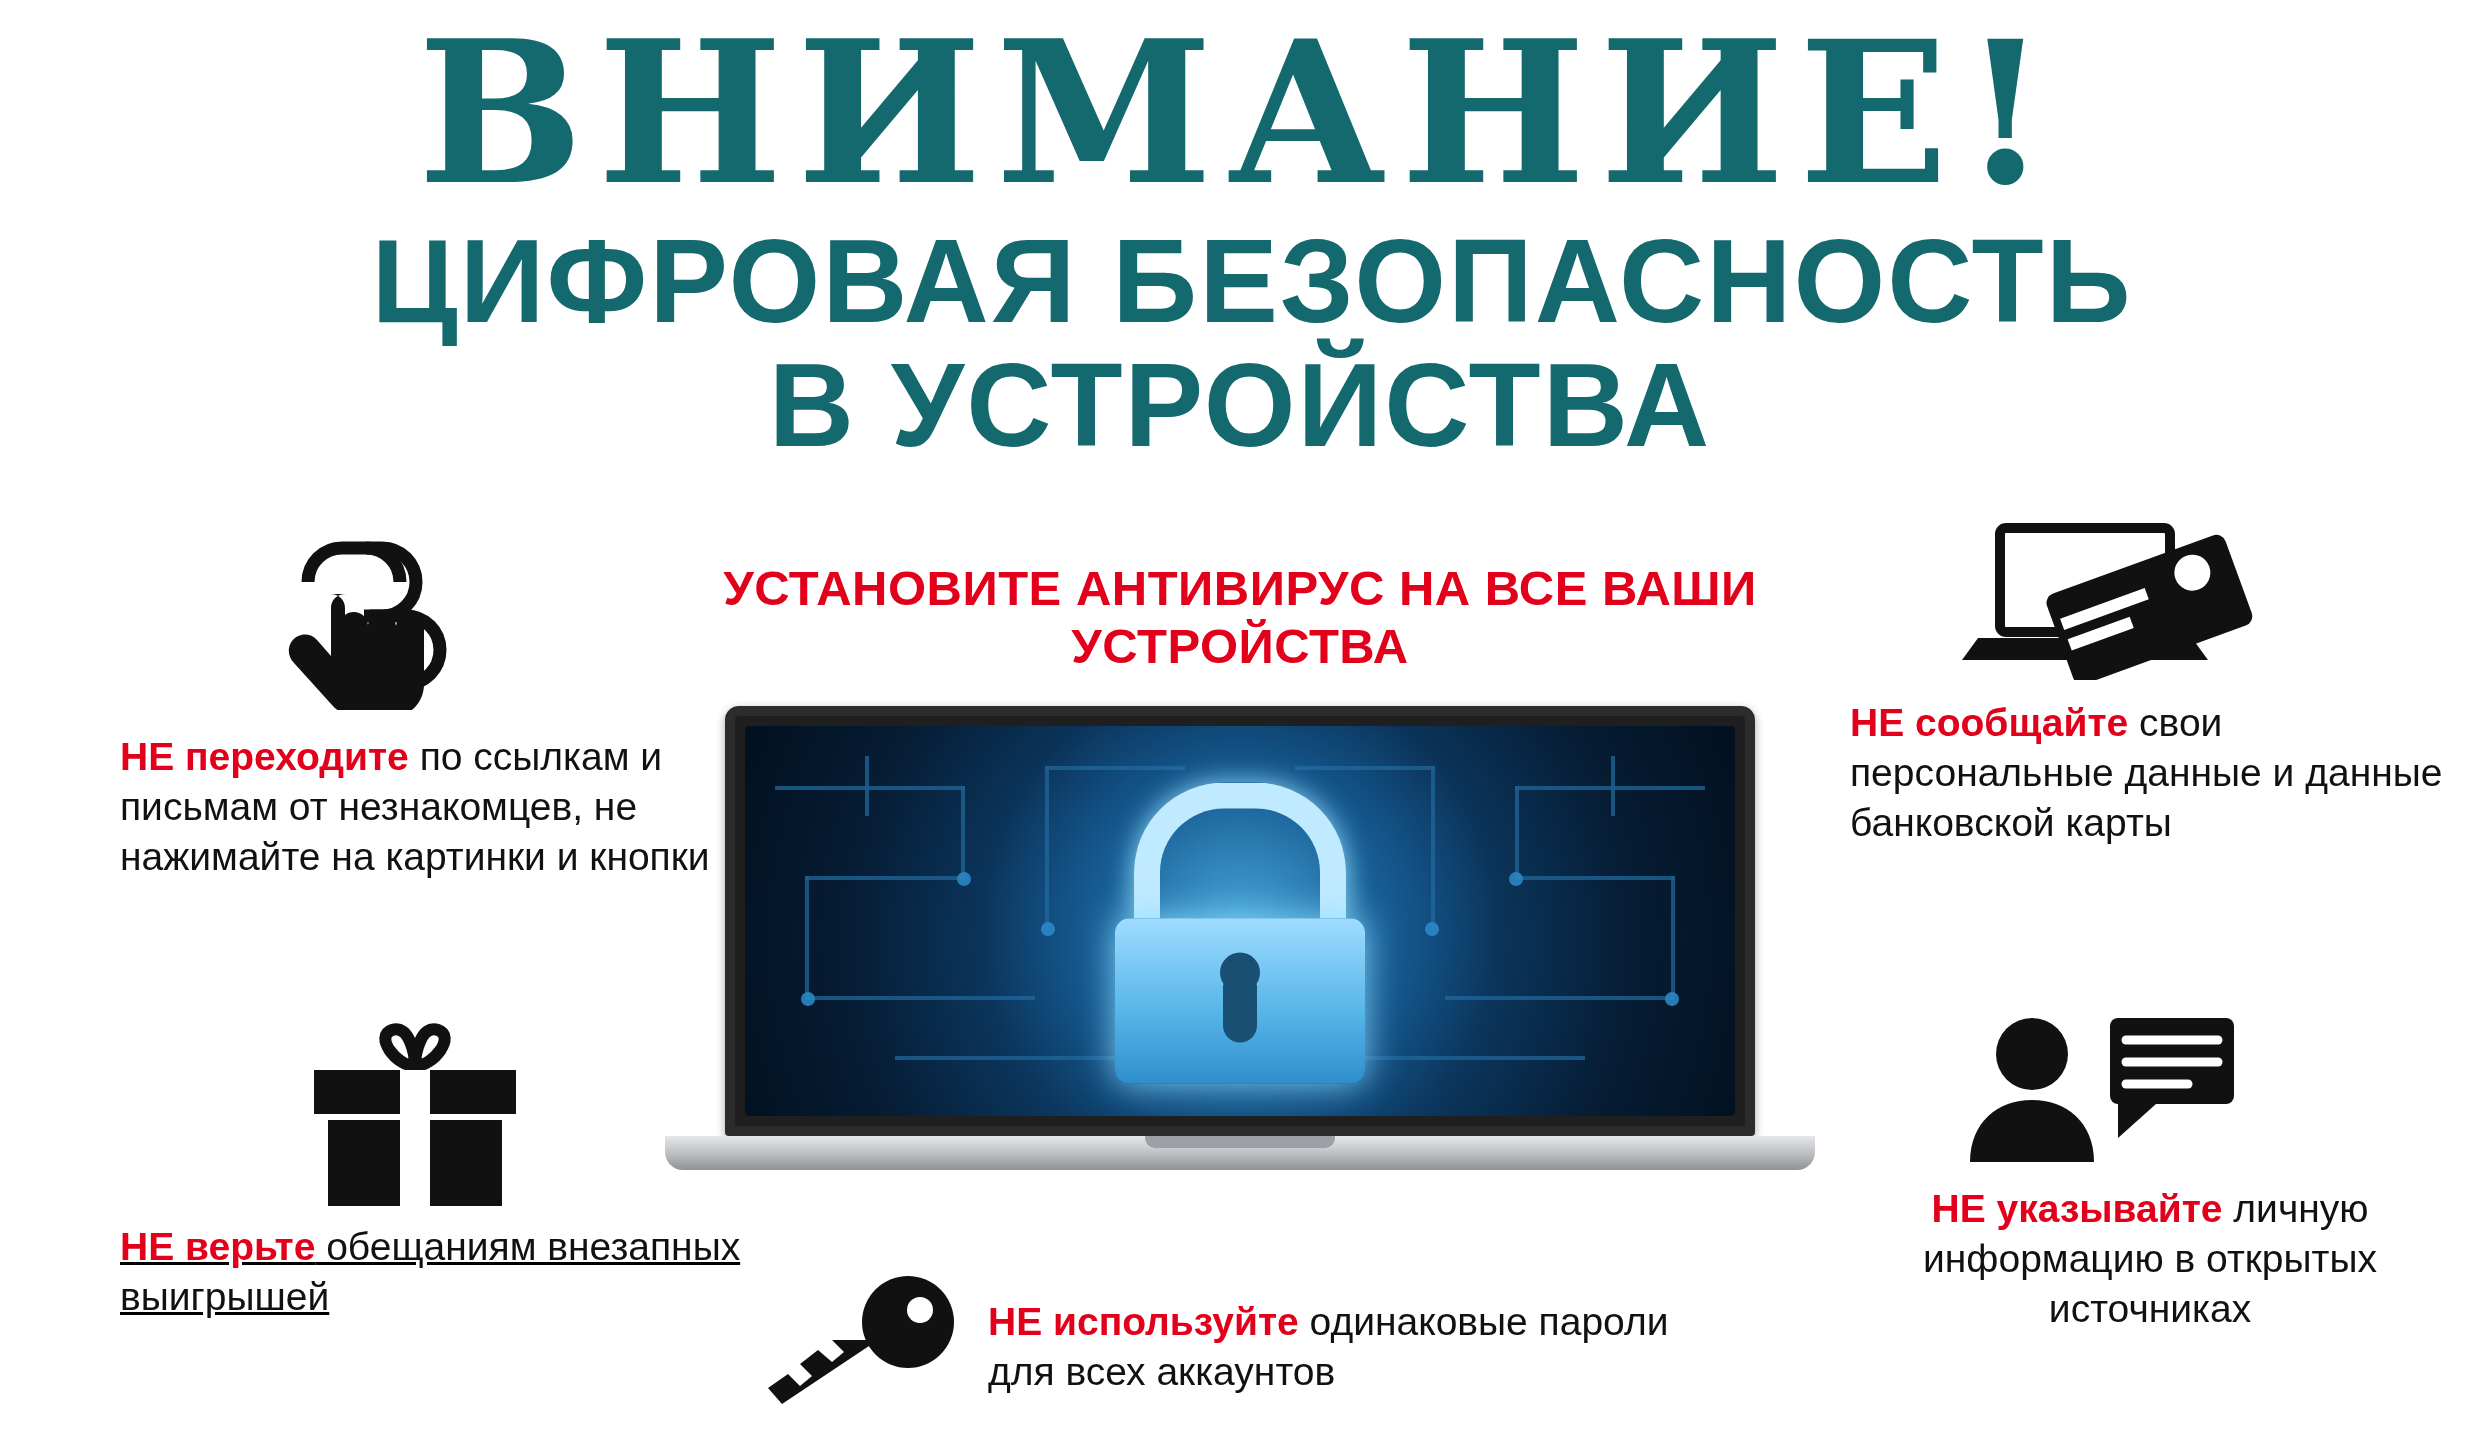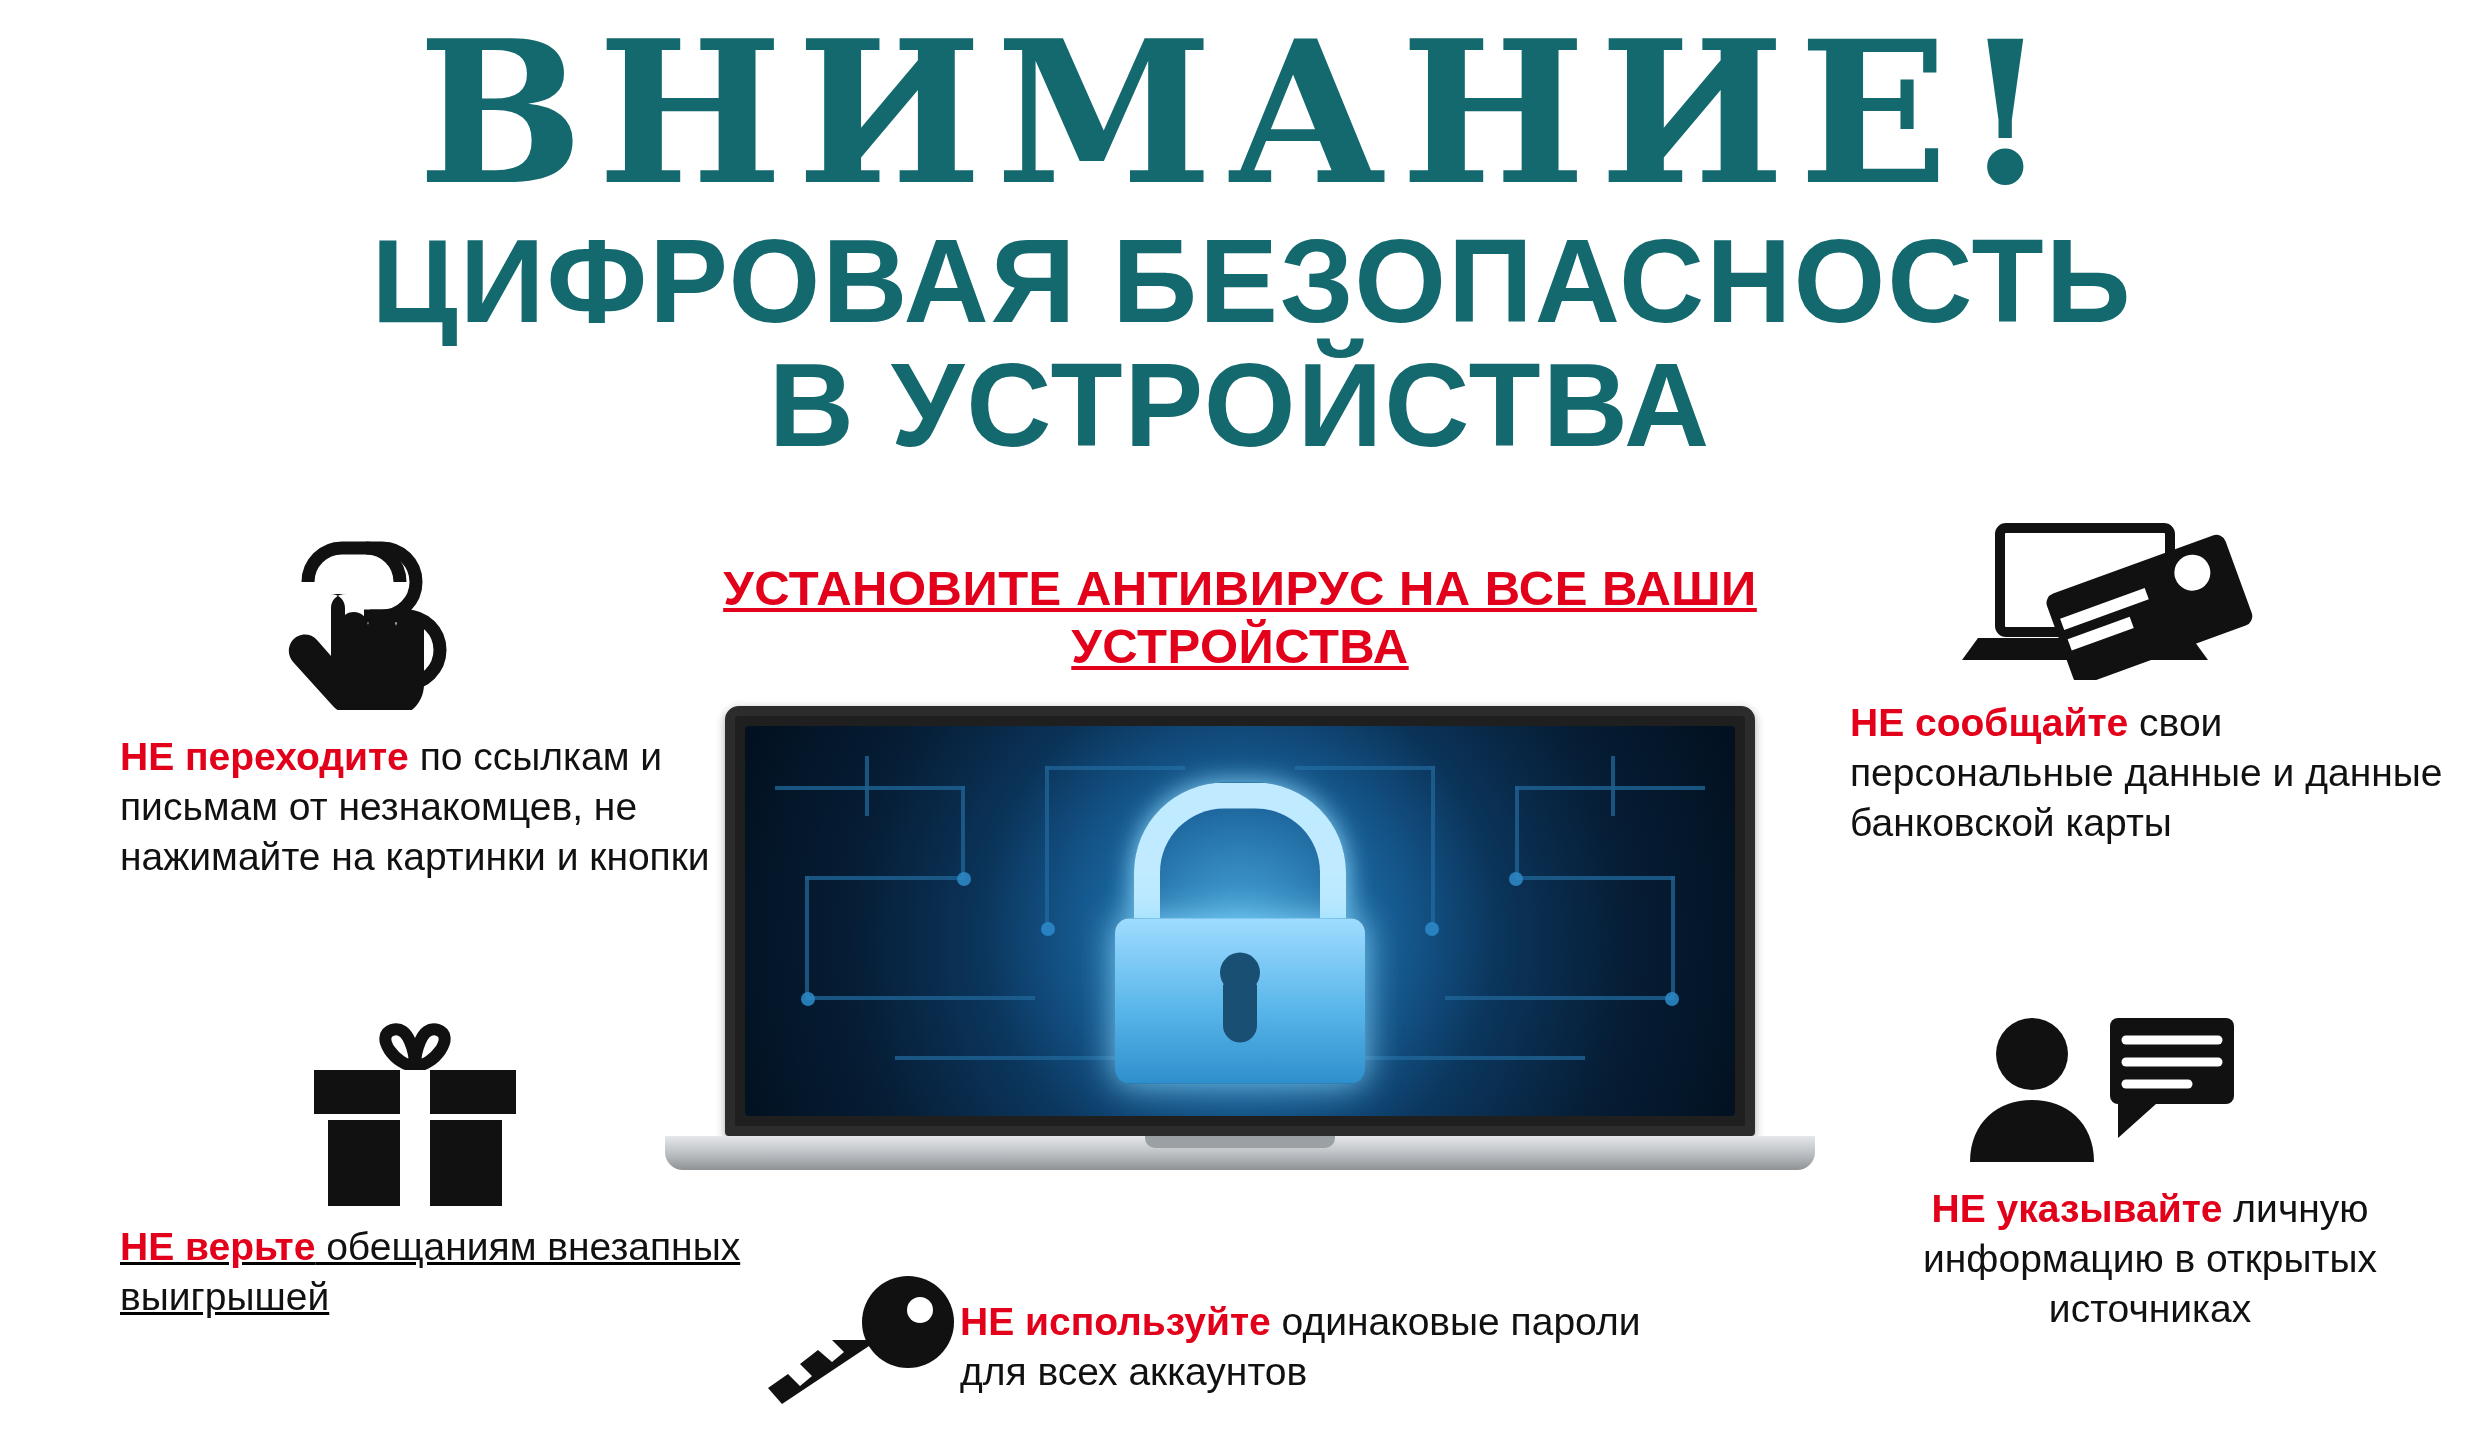--- a/index.html
+++ b/index.html
@@ -56,21 +56,20 @@
     left: 640px;
     width: 1200px;
     text-align: center;
   }
   .antivirus-text {
     color: #e2001a;
     font-weight: 700;
     font-size: 49px;
     line-height: 1.18;
     letter-spacing: 0.5px;
-    text-decoration: underline;
   }
   .laptop {
     position: relative;
     margin: 30px auto 0;
     width: 1030px;
   }
   .laptop-screen-frame {
     background: #1f1f1f;
     border: 10px solid #2c2c2c;
     border-radius: 14px 14px 4px 4px;
@@ -193,21 +192,21 @@
 
   .tip-links      { left: 120px;  top: 530px;  width: 660px; }
   .tip-links .icon-box { margin-left: 130px; }
   .tip-links .tip-text { margin-top: 18px; }
 
   .tip-gift       { left: 120px;  top: 1020px; width: 640px; text-decoration: underline; }
   .tip-gift .icon-box { margin-left: 180px; }
   .tip-gift .tip-text { margin-top: 8px; text-align: left; }
 
   .tip-passwords  { left: 760px;  top: 1270px; width: 940px; }
-  .tip-passwords .row { display: flex; align-items: center; }
+  .tip-passwords .row { display: flex; align-items: center; gap: 28px; }
 
   .tip-card       { left: 1850px; top: 520px;  width: 600px; }
   .tip-card .icon-box { margin-left: 110px; }
   .tip-card .tip-text { margin-top: 14px; }
 
   .tip-personal   { left: 1850px; top: 1010px; width: 600px; }
   .tip-personal .icon-box { margin-left: 110px; }
   .tip-personal .tip-text { margin-top: 10px; text-align: center; }
 </style>
 </head>

